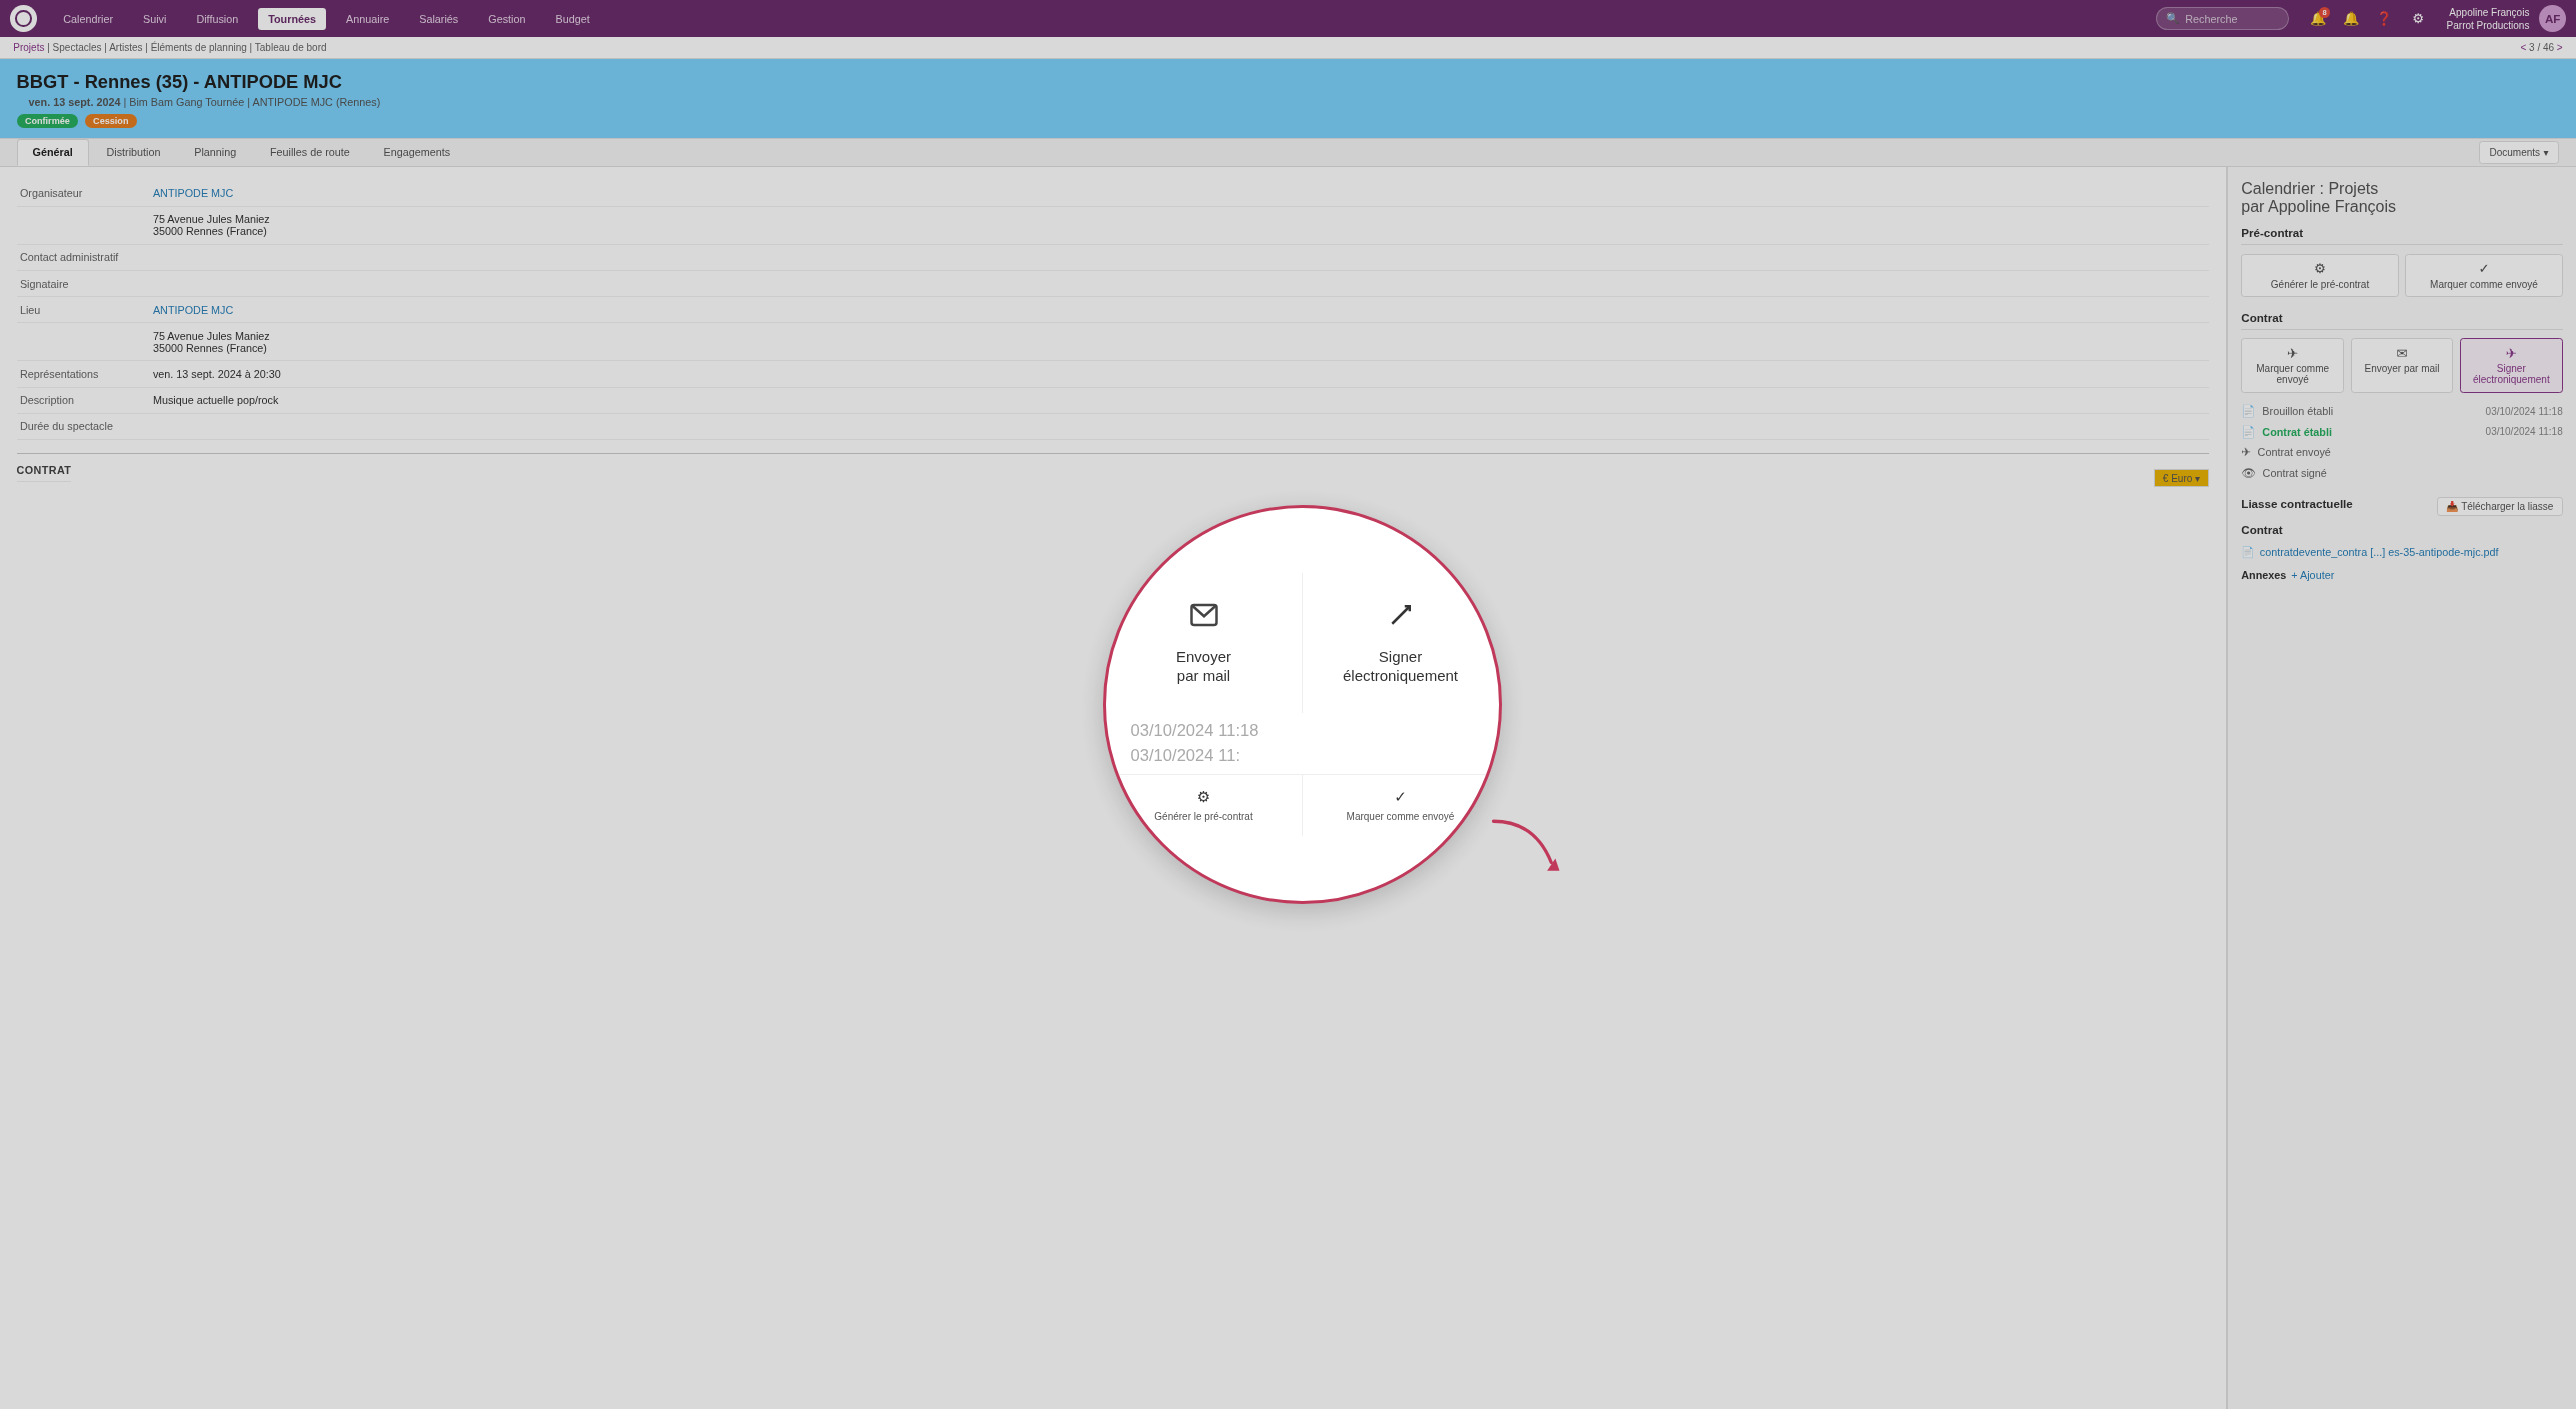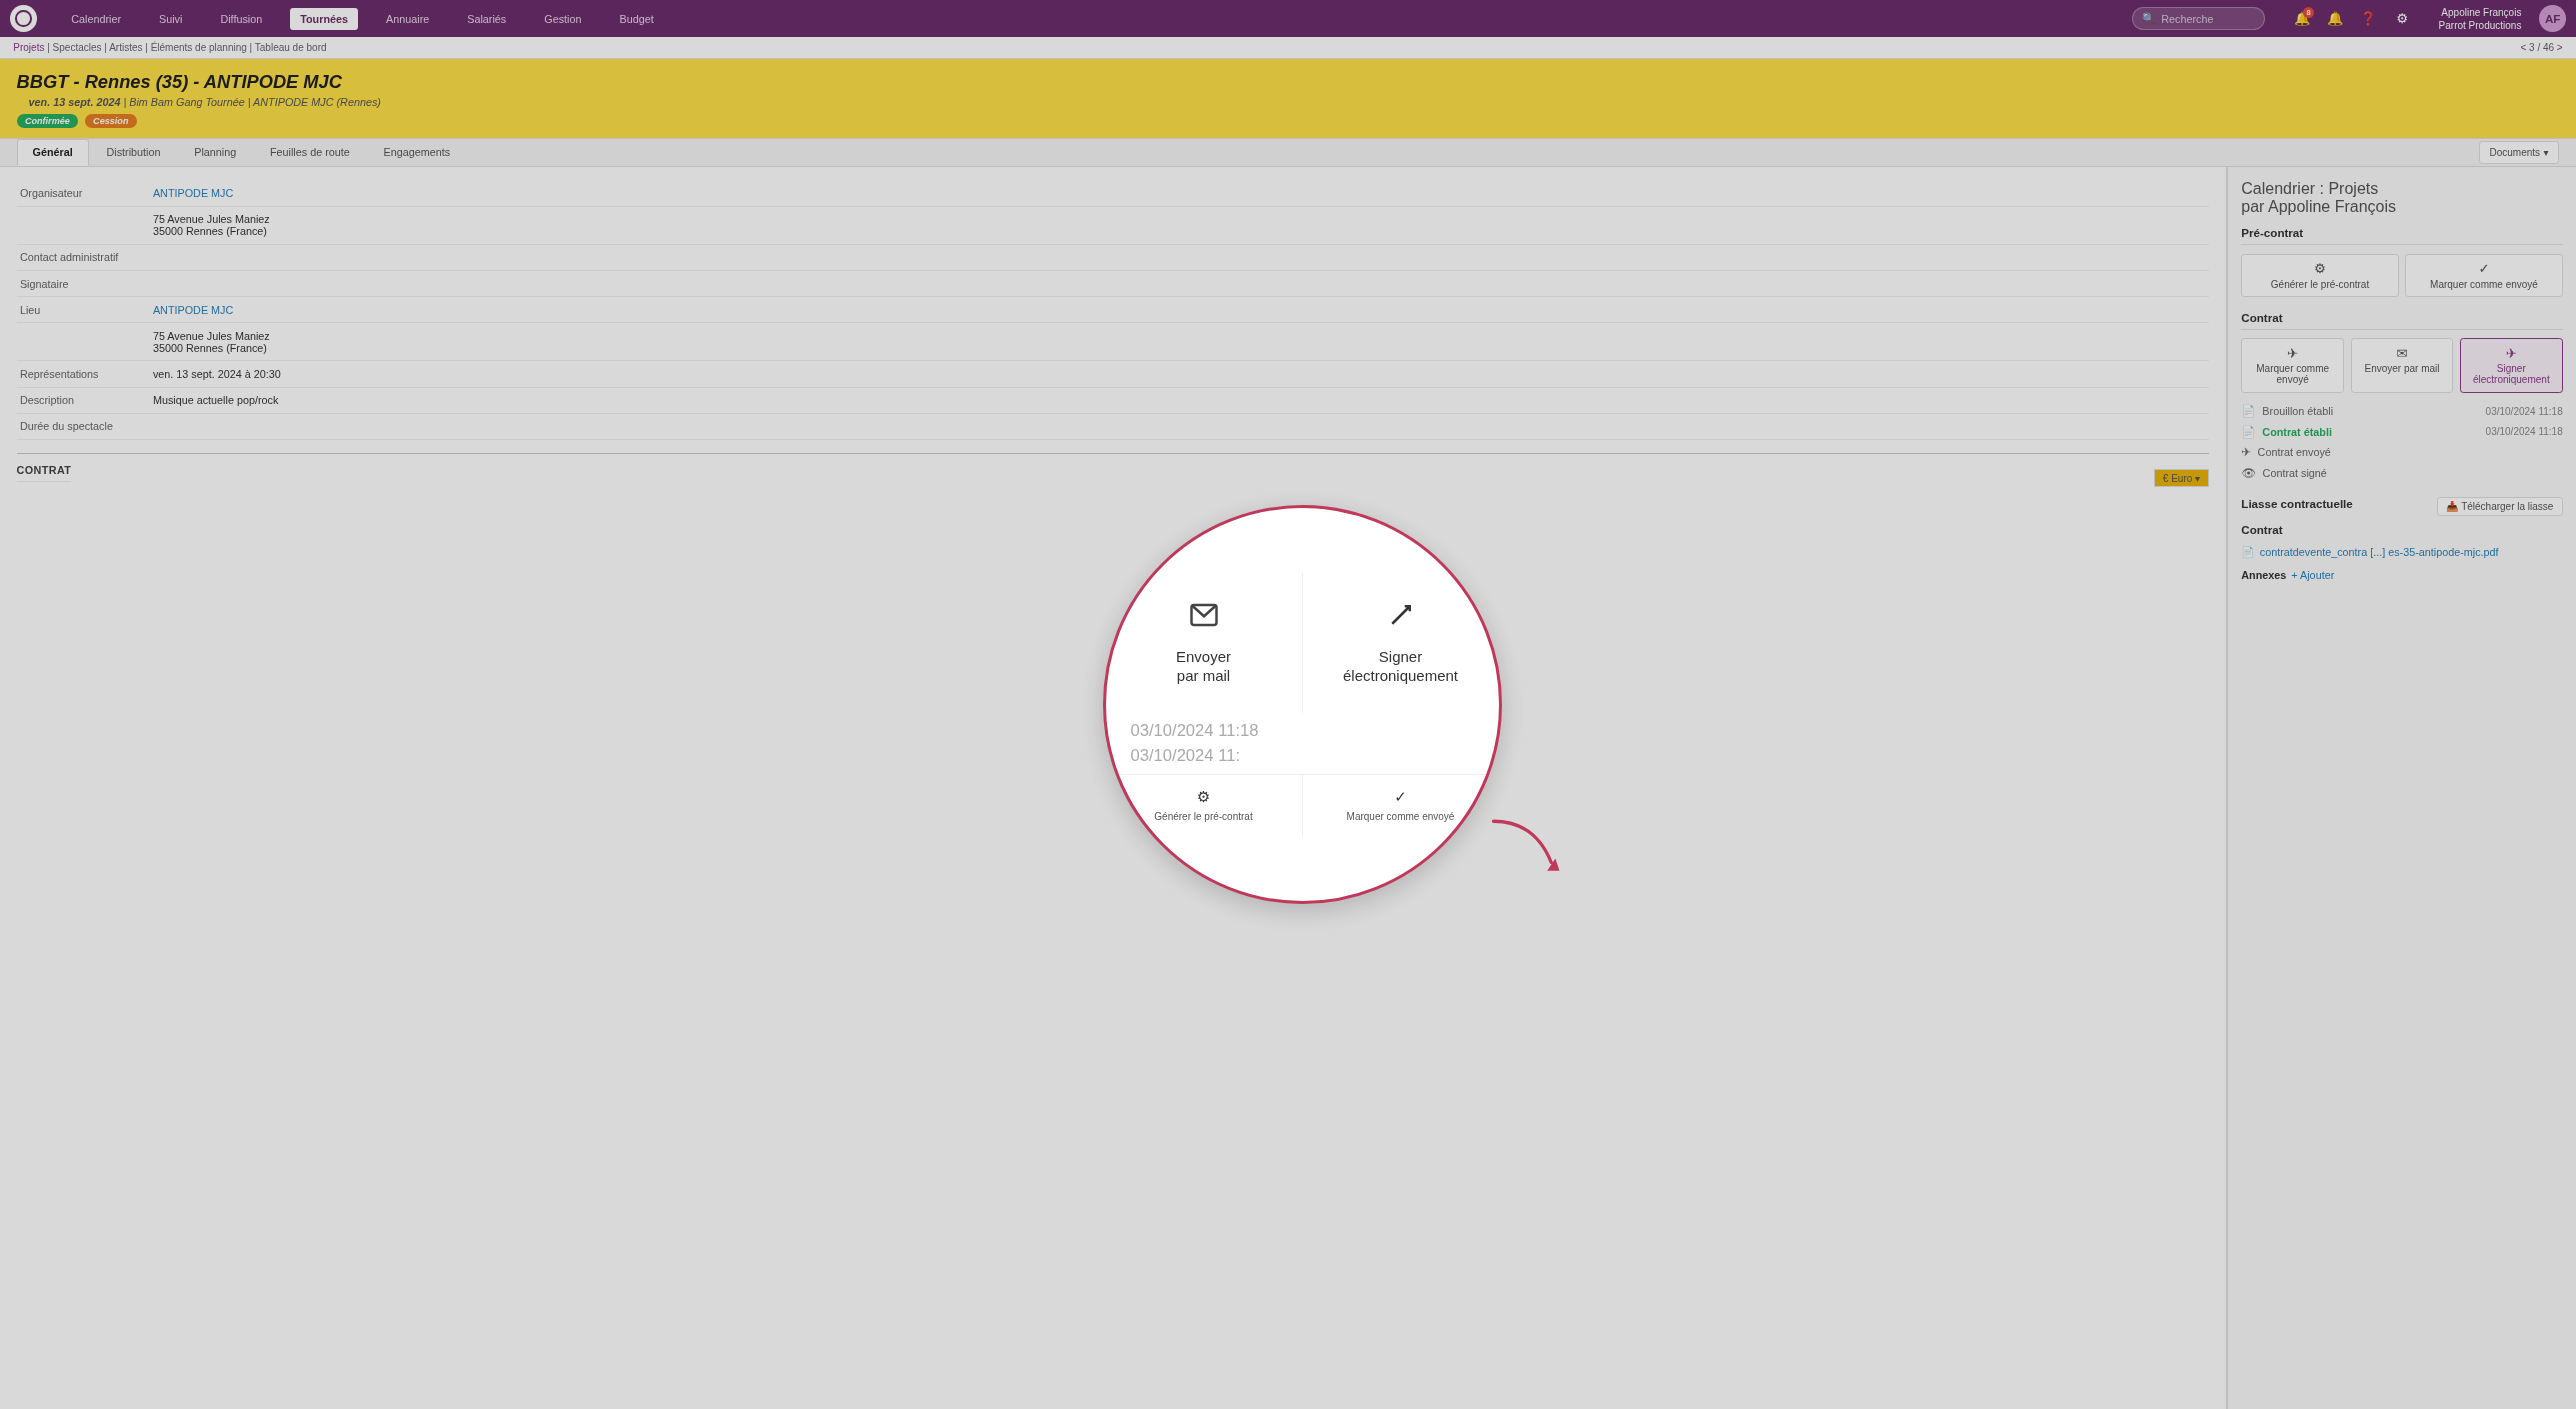--- a/index.html
+++ b/index.html
@@ -5,21 +5,21 @@
     * { box-sizing: border-box; margin: 0; padding: 0; }
     body { font-family: 'Segoe UI', Arial, sans-serif; font-size: 10.8px; background: #f5f5f5; color: #333; overflow: hidden; }
 
     
     .top-nav {
       background: #6b2d6b;
       display: flex;
       align-items: center;
       height: 37px;
       padding: 15px 10px;
-      gap: 18px;
+      gap: 10px;
     }
     .nav-logo {
       width: 26.6px; height: 26.6px; border-radius: 50%; background: #fff;
       display: flex; align-items: center; justify-content: center;
       margin-right: 6.6px; flex-shrink: 0;
     }
     .nav-logo-inner {
       width: 16.6px; height: 16.6px; border-radius: 50%; border: 2.5px solid #6b2d6b;
     }
     .nav-item {
@@ -58,21 +58,21 @@
       background: #fff; padding: 5px 13.3px; border-bottom: 0.8px solid #e0e0e0;
       display: flex; align-items: center; justify-content: space-between; font-size: 10px;
     }
     .breadcrumb a { color: #8b3a8b; text-decoration: none; }
     .breadcrumb span { color: #666; }
     .nav-counter { color: #666; font-size: 10px; }
     .nav-counter a { color: #8b3a8b; text-decoration: none; }
 
     
     .page-header {
-      background: #fde047; padding: 11.6px 16.6px 0 16.6px; border-bottom: 0.8px solid #e0e0e0; font-style: italic;
+      background: #7dd3fc; padding: 11.6px 16.6px 0 16.6px; border-bottom: 0.8px solid #e0e0e0;
     }
     .page-title { font-size: 18.3px; font-weight: 700; color: #222; margin-bottom: 3.3px; }
     .page-subtitle { font-size: 10.8px; color: #555; margin-bottom: 6.6px; margin-left: 12px; }
     .page-subtitle .date { font-weight: 600; }
     .badges { display: flex; gap: 6.6px; margin-bottom: 10px; }
     .badge-pill {
       padding: 1.7px 8.3px; border-radius: 10px; font-size: 9.1px; font-weight: 600; color: #fff;
     }
     .badge-green { background: #27ae60; }
     .badge-orange { background: #e67e22; }

